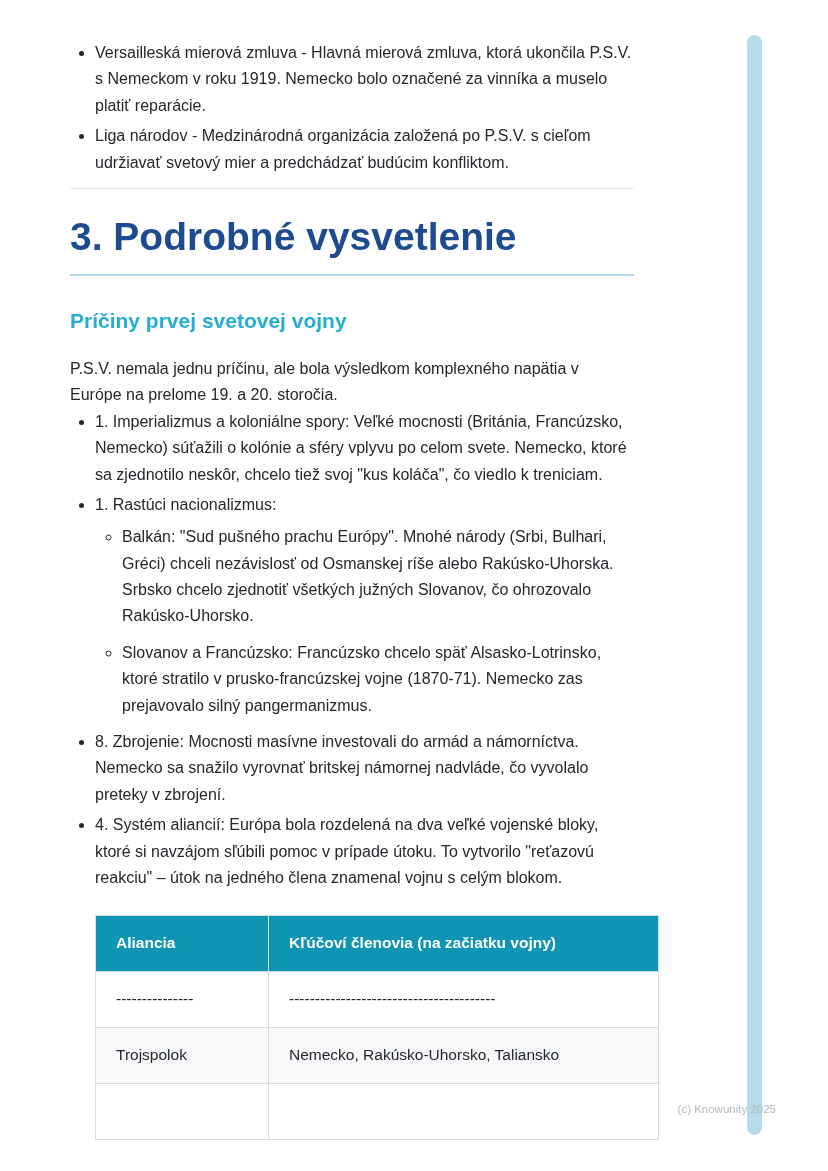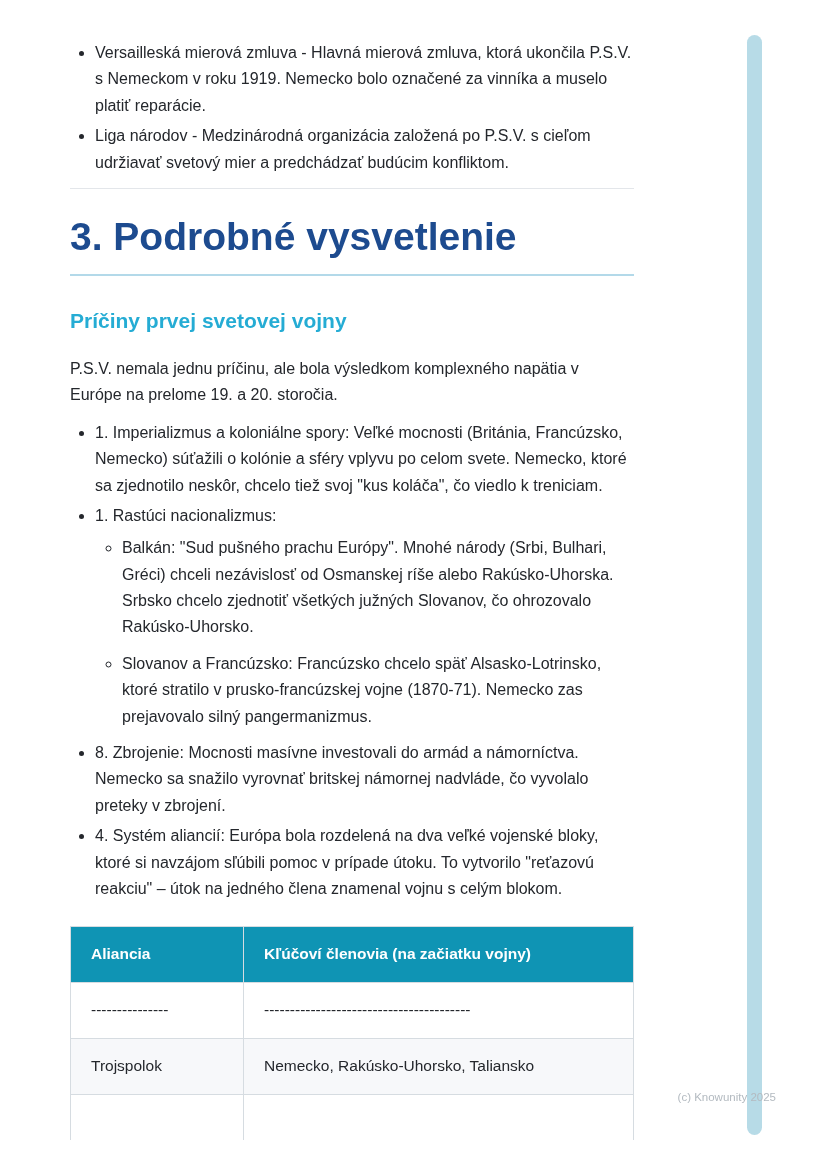--- a/index.html
+++ b/index.html
@@ -45,29 +45,30 @@
     padding-bottom: 12px;
     border-bottom: 2px solid #b3d9e9;
   }
   h3.sub-heading {
     margin: 32px 0 12px 0;
     font-size: 21px;
     line-height: 1.25;
     font-weight: 700;
     color: #25acd4;
   }
-  p.intro { margin: 22px 0 11px 0; }
+  p.intro { margin: 22px 0 0 0; }
   ul.causes { margin-top: 0; }
 
   table.alliances {
     margin-top: 24px;
     width: 100%;
     border-collapse: collapse;
     font-size: 15.5px;
     line-height: 1.35;
+    margin-left: 25px;
   }
   table.alliances th, table.alliances td {
     border: 1px solid #d6dce1;
     padding: 17px 20px;
     text-align: left;
     vertical-align: middle;
   }
   table.alliances th {
     background: #0f94b4;
     color: #ffffff;
@@ -83,21 +84,21 @@
     right: 66px;
     width: 15px;
     height: 1100px;
     border-radius: 8px;
     background: #b7dbe7;
     z-index: 1;
   }
   .footer {
     position: absolute;
     right: 52px;
-    bottom: 64px;
+    bottom: 52px;
     font-size: 11.5px;
     color: #b3bac0;
     z-index: 2;
   }
 </style>
 </head>
 <body>
 
 <div class="page">
   <div class="sheet">

